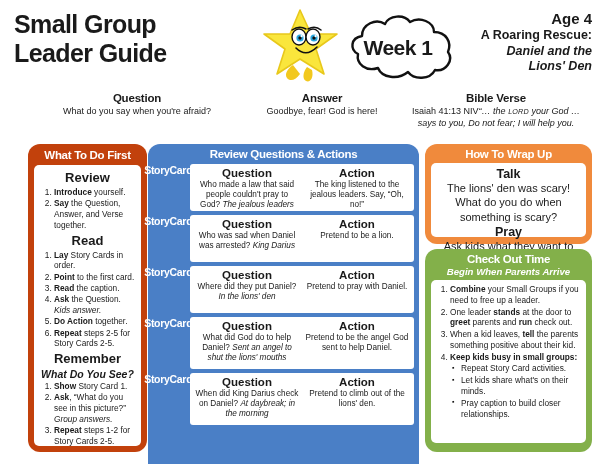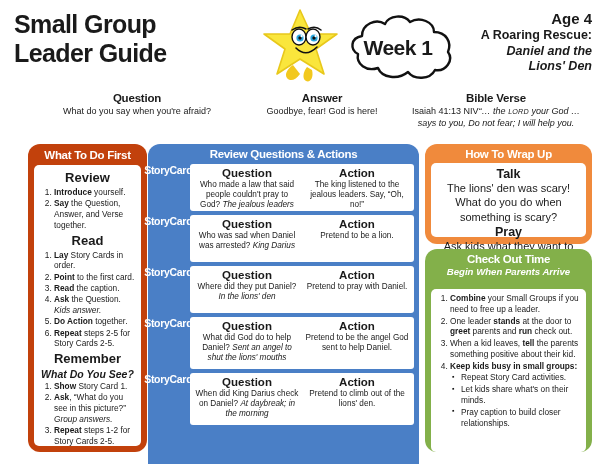--- a/index.html
+++ b/index.html
@@ -98,21 +98,21 @@
   .mini-h { text-align:center; font-weight:bold; font-size:12.5px; margin:1px 0 0px; }
   .mini-b { text-align:center; font-size:11px; line-height:1.3; }
 
   
   .p-green { left:425px; top:105px; width:167px; height:203px; background:#83b04a; }
   .p-green .panel-title { font-size:11.5px; padding:4px 0 1px; }
   .p-green .panel-sub {
     text-align:center; color:#ffffff; font-weight:bold; font-style:italic;
     font-size:9.6px; padding-bottom:3px;
   }
-  .p-green .panel-body { margin:9px 6px 7px; padding:4px 4px 20px; height:163px; }
+  .p-green .panel-body { margin:0 6px 7px; padding:4px 4px 20px; height:163px; }
   ol.gsteps { margin:0; padding-left:15px; font-size:8.3px; line-height:1.3; }
   ol.gsteps li { margin-bottom:1px; }
   ul.gbul { margin:1px 0 0; padding-left:11px; font-size:8.3px; line-height:1.3; list-style:none; }
   ul.gbul li { margin-bottom:1px; position:relative; }
   ul.gbul li:before {
     content:"\25AA"; position:absolute; left:-9px; top:-0.5px; font-size:7px;
   }
 </style>
 </head>
 <body>

